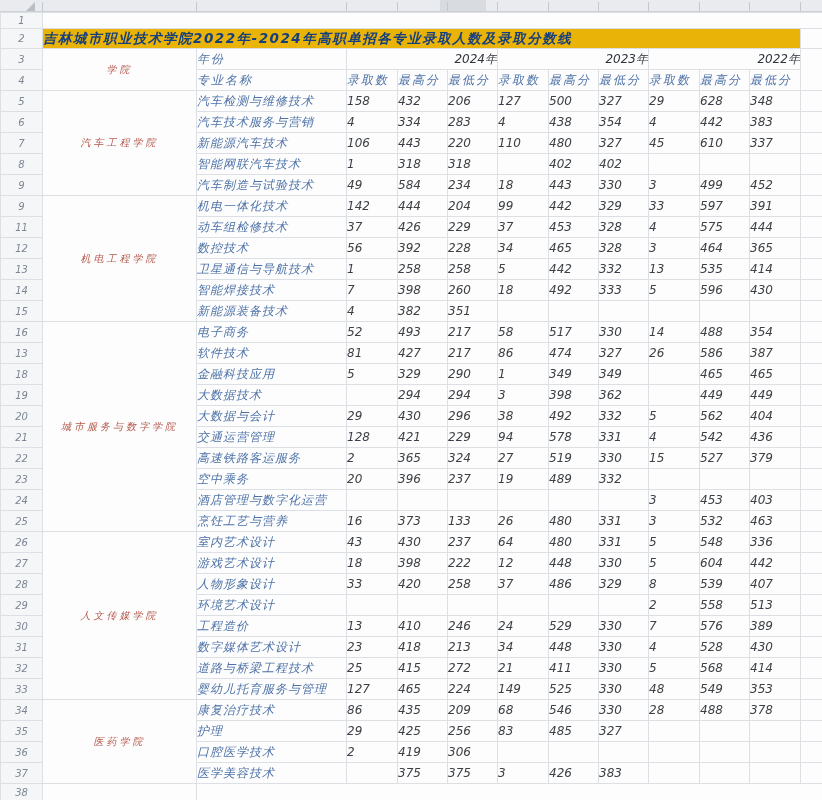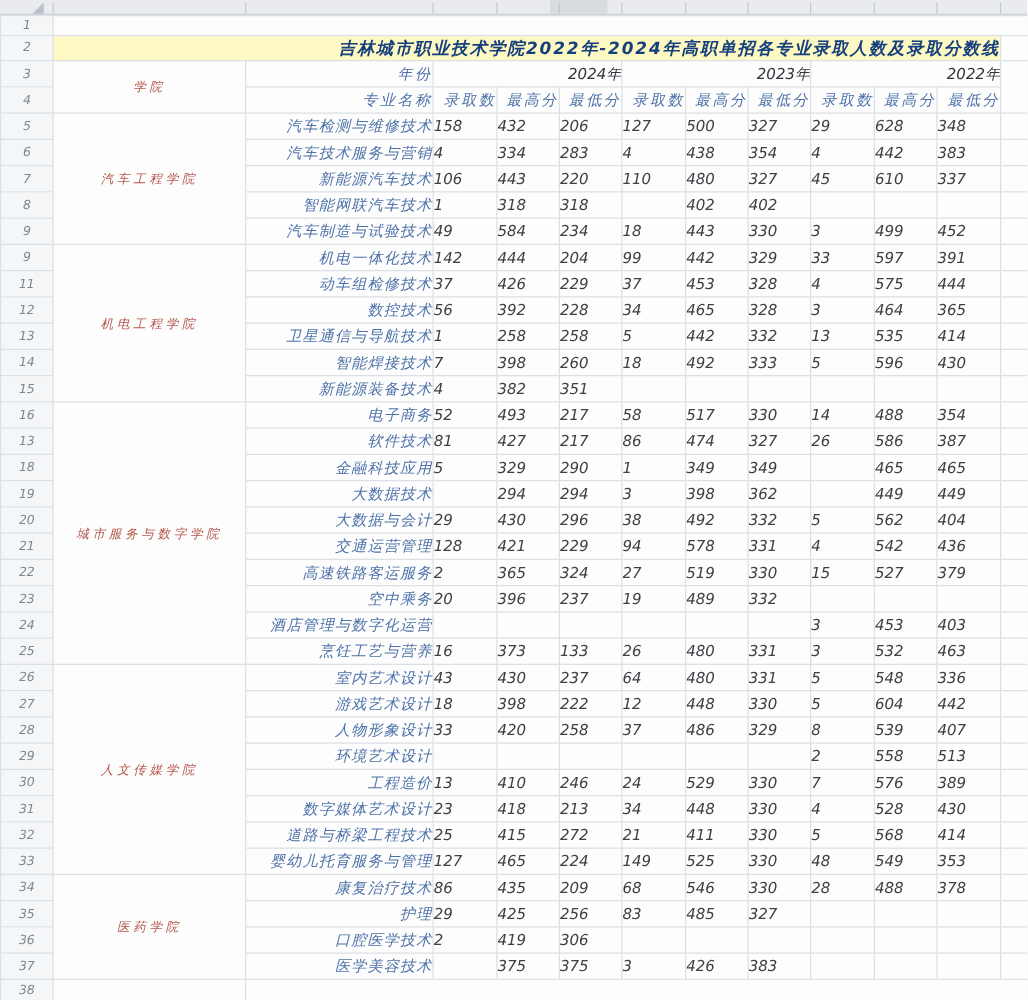--- a/index.html
+++ b/index.html
@@ -59,56 +59,56 @@
     border-color: #e1e4e8;
     color: #7d8794;
     font-size: 10px;
     text-align: center;
     font-style: italic;
   }
 
   tr.r1 td.blank, td.spill { background: #fdfdfd; }
 
   td.title-cell {
-    background: #fef9c3;
+    background: #eab308;
     border-color: #3e91da;
     color: #163f7d;
     font-weight: bold;
     font-size: 13.5px;
     letter-spacing: 1.5px;
     padding-left: 12px;
-    text-align: right;
+    text-align: left;
   }
 
   td.college-cell {
     color: #b4574a;
     font-size: 10px;
     letter-spacing: 3px;
     text-align: center;
     vertical-align: middle;
   }
 
   td.blue-hdr {
     color: #4d72a8;
     font-size: 12px;
-    text-align: right;
+    text-align: left;
     letter-spacing: 2px;
   }
 
   td.year-cell {
     color: #30353b;
     font-size: 12px;
     text-align: right;
     padding-left: 5px;
   }
 
   td.major-cell {
     color: #4d72a8;
     font-size: 12px;
-    text-align: right;
+    text-align: left;
     letter-spacing: 1px;
   }
 
   td.num-cell {
     color: #3d4145;
     font-size: 12px;
     text-align: left;
     padding-left: 6px;
   }
 

